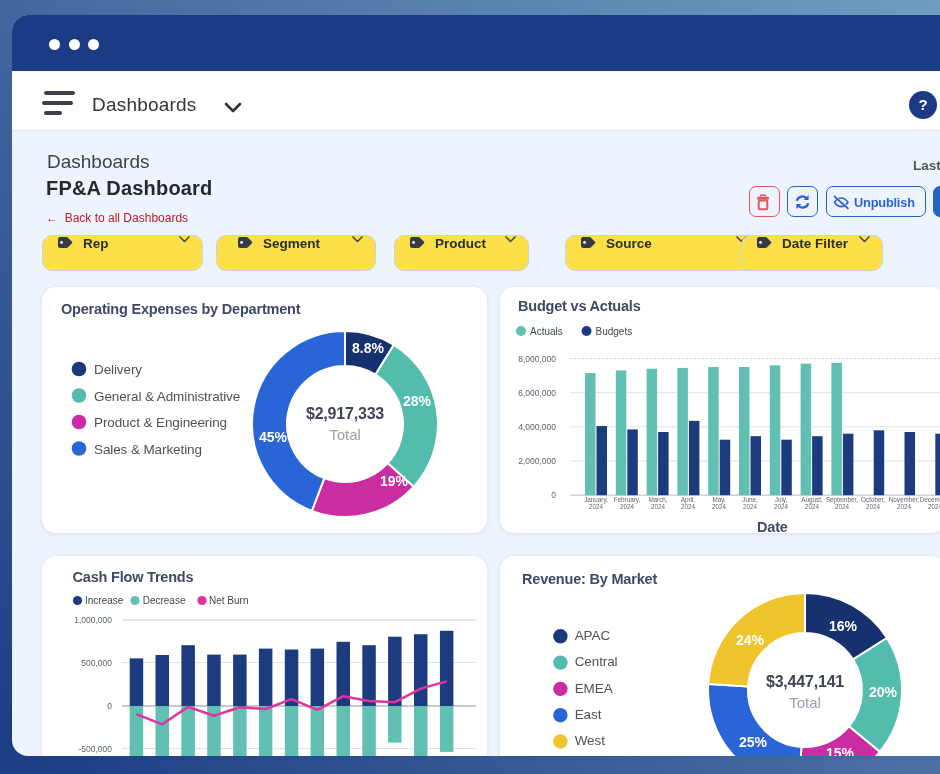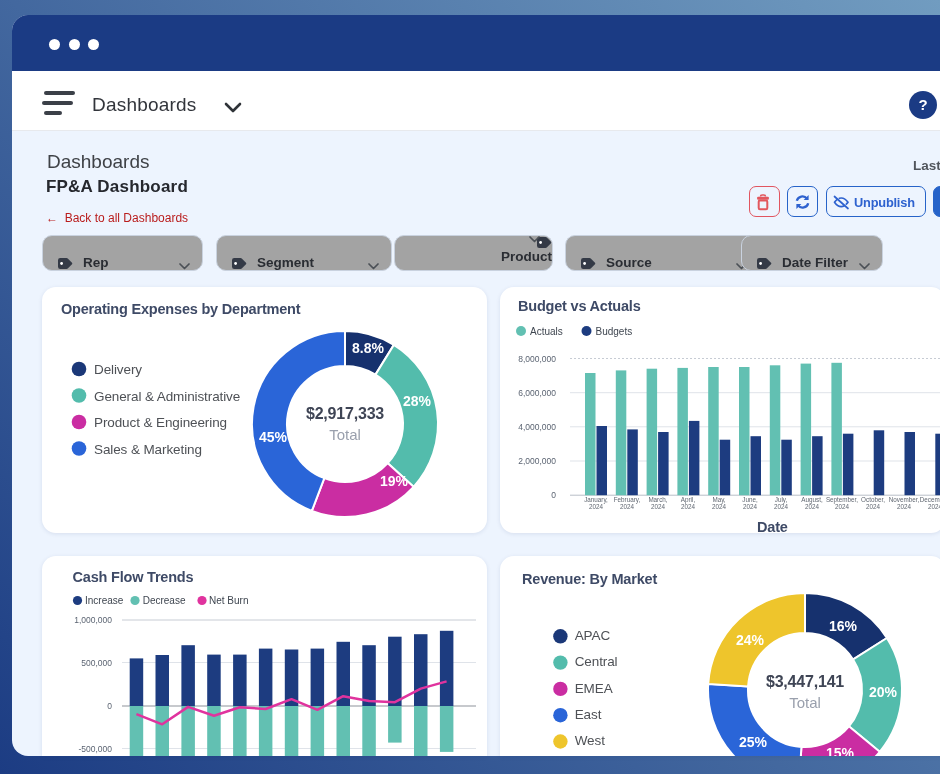--- a/index.html
+++ b/index.html
@@ -6,28 +6,28 @@
 html,body{width:940px;height:774px;overflow:hidden;}
 body{background:linear-gradient(225deg,#85abcb -8%,#719cc0 0%,#1c3c83 100%);position:relative;}
 .win{position:absolute;left:12px;top:15px;width:978px;height:741px;border-radius:16px;overflow:hidden;background:#edf4fe;}
 .tbar{position:absolute;left:0;top:0;width:100%;height:56px;background:#1b3b84;}
 .dot{position:absolute;width:11px;height:11px;border-radius:50%;background:#fff;top:24px;}
 .hdr{position:absolute;left:0;top:56px;width:100%;height:60px;background:#fff;border-bottom:1px solid #e7e9ed;}
 .hbar{position:absolute;height:4.5px;border-radius:2px;background:#3b4048;}
 .brand{position:absolute;left:80px;top:23px;font-size:19px;font-weight:500;color:#32353b;letter-spacing:.2px;}
 .qm{position:absolute;left:897px;top:20px;width:28px;height:28px;border-radius:50%;background:#1b3b84;color:#fff;font-size:15px;font-weight:700;text-align:center;line-height:28px;}
 .crumb{position:absolute;left:47px;top:151px;font-size:19px;color:#3f4247;}
-.h1{position:absolute;left:46px;top:177px;font-size:17px;font-weight:700;color:#26282e;letter-spacing:.2px;}
+.h1{position:absolute;left:46px;top:177px;font-size:20px;font-weight:700;color:#26282e;letter-spacing:.2px;}
 .back{position:absolute;left:46px;top:211px;font-size:12px;font-weight:500;color:#b91c1c;}
 .lastu{position:absolute;left:913px;top:158px;font-size:13.5px;font-weight:600;color:#51555c;white-space:nowrap;}
 .btn{position:absolute;top:186px;height:31px;border-radius:7px;background:transparent;}
 .btn.red{border:1.5px solid #e15560;}
 .btn.blue{border:1.5px solid #2663c9;color:#2663c9;}
 .btn.fill{background:#2663c9;border:1.5px solid #2663c9;}
-.flt{position:absolute;top:235px;height:36px;border:1px solid #c9d2df;border-radius:10px;background:#a3a3a3;display:flex;align-items:flex-end;}
+.flt{position:absolute;top:235px;height:36px;border:1px solid #c9d2df;border-radius:10px;background:#fde047;display:flex;align-items:flex-start;}
 .flt .lab{font-size:13.5px;font-weight:600;color:#2a2d33;margin-left:10px;}
 .card{position:absolute;background:#fff;border-radius:14px;box-shadow:0 1px 4px rgba(23,43,99,.10);}
 svg.ov{position:absolute;left:0;top:0;}
 </style>
 </head>
 <body>
 <div class="win">
   <div class="tbar">
     <div class="dot" style="left:37px;"></div>
     <div class="dot" style="left:56.5px;"></div>
@@ -72,31 +72,31 @@
 <div class="flt" style="left:42px;width:161px;">
   <svg style="margin-left:14px;" width="16" height="13" viewBox="0 0 16 13">
       <path d="M1 3.2 a2.2 2.2 0 0 1 2.2-2.2 h6.3 a2 2 0 0 1 1.5 .7 l4 4.1 a1 1 0 0 1 0 1.4 l-4 4.1 a2 2 0 0 1-1.5 .7 H3.2 A2.2 2.2 0 0 1 1 9.8 Z" fill="#343a46"></path>
       <circle cx="4.6" cy="6.5" r="1.4" fill="#fff"></circle>
     </svg>
   <span class="lab">Rep</span>
   <svg style="position:absolute;right:12px;" width="11" height="7" viewBox="0 0 11 7">
       <path d="M1 1 L5.5 5.5 L10 1" fill="none" stroke="#4b5056" stroke-width="1.7" stroke-linecap="round" stroke-linejoin="round"></path>
     </svg>
 </div>
-<div class="flt" style="left:216px;width:176px;">
+<div class="flt" style="left:216px;width:160px;padding-left:6px;">
   <svg style="margin-left:14px;" width="16" height="13" viewBox="0 0 16 13">
       <path d="M1 3.2 a2.2 2.2 0 0 1 2.2-2.2 h6.3 a2 2 0 0 1 1.5 .7 l4 4.1 a1 1 0 0 1 0 1.4 l-4 4.1 a2 2 0 0 1-1.5 .7 H3.2 A2.2 2.2 0 0 1 1 9.8 Z" fill="#343a46"></path>
       <circle cx="4.6" cy="6.5" r="1.4" fill="#fff"></circle>
     </svg>
   <span class="lab">Segment</span>
   <svg style="position:absolute;right:12px;" width="11" height="7" viewBox="0 0 11 7">
       <path d="M1 1 L5.5 5.5 L10 1" fill="none" stroke="#4b5056" stroke-width="1.7" stroke-linecap="round" stroke-linejoin="round"></path>
     </svg>
 </div>
-<div class="flt" style="left:394px;width:159px;flex-direction:column;">
+<div class="flt" style="left:394px;width:135px;">
   <svg style="margin-left:14px;" width="16" height="13" viewBox="0 0 16 13">
       <path d="M1 3.2 a2.2 2.2 0 0 1 2.2-2.2 h6.3 a2 2 0 0 1 1.5 .7 l4 4.1 a1 1 0 0 1 0 1.4 l-4 4.1 a2 2 0 0 1-1.5 .7 H3.2 A2.2 2.2 0 0 1 1 9.8 Z" fill="#343a46"></path>
       <circle cx="4.6" cy="6.5" r="1.4" fill="#fff"></circle>
     </svg>
   <span class="lab">Product</span>
   <svg style="position:absolute;right:12px;" width="11" height="7" viewBox="0 0 11 7">
       <path d="M1 1 L5.5 5.5 L10 1" fill="none" stroke="#4b5056" stroke-width="1.7" stroke-linecap="round" stroke-linejoin="round"></path>
     </svg>
 </div>
 <div class="flt" style="left:565px;width:195px;">

